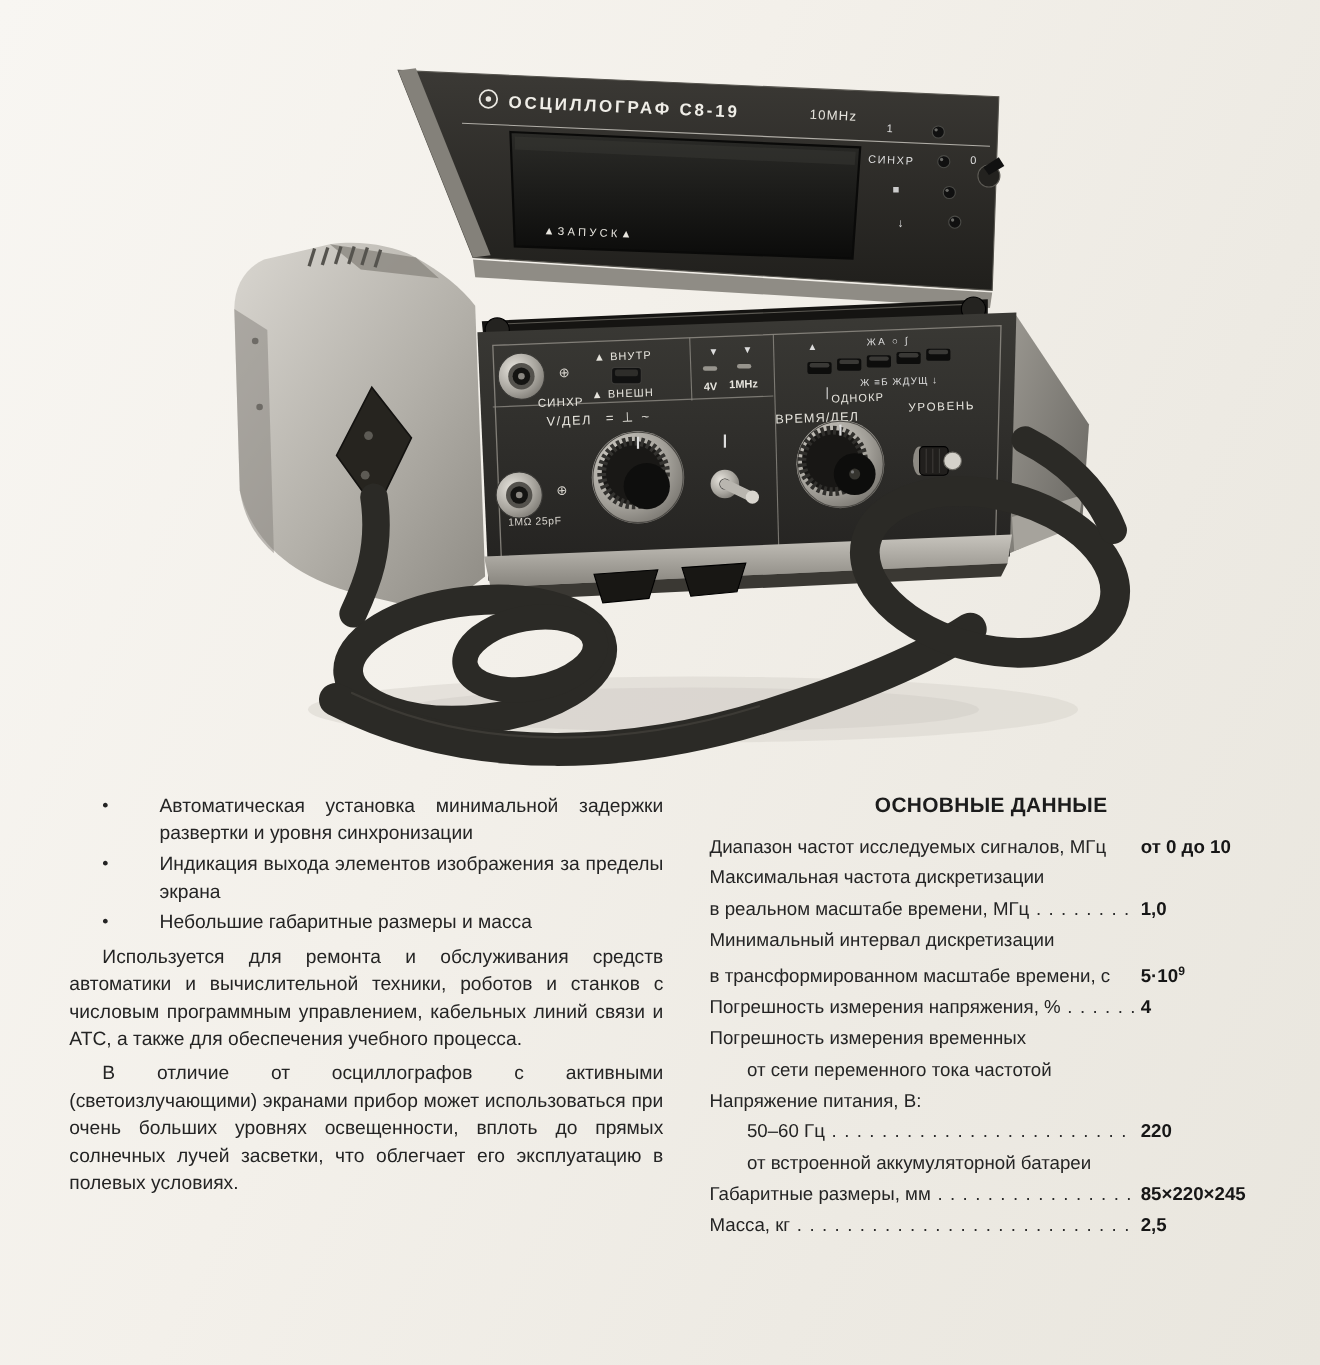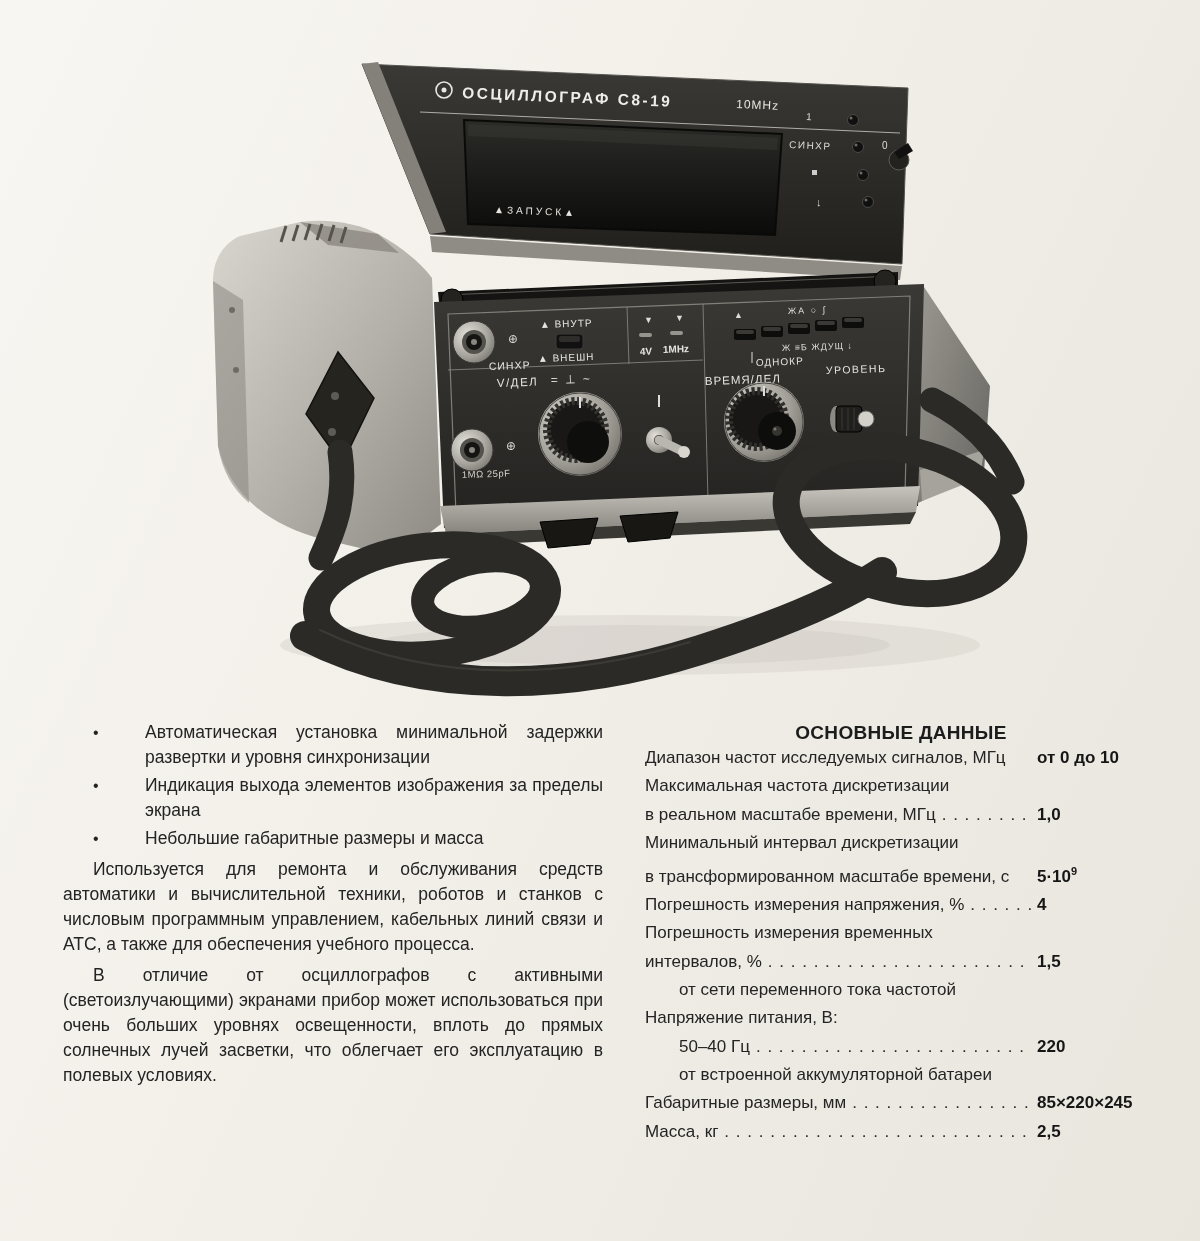--- a/index.html
+++ b/index.html
@@ -11,21 +11,21 @@
   
   .features{position:absolute;left:63px;top:720px;width:540px;
             font-size:17.5px;line-height:25px;text-align:justify;}
   .bullet{display:flex;margin:0 0 3px 30px;}
   .bullet .dot{width:22px;flex:none;font-size:16px;}
   .bullet .btext{flex:1;text-align:justify;margin-left:30px;}
   .para{margin:6px 0 0 0;text-indent:30px;}
   
   .specs{position:absolute;left:645px;top:722px;width:512px;font-size:17px;}
   .specs-title{font-weight:bold;font-size:19px;text-align:center;
-               letter-spacing:.3px;color:#1c1c1c;}
+               letter-spacing:.3px;margin-bottom:12px;color:#1c1c1c;}
   .spec-row{display:flex;align-items:baseline;line-height:28.3px;}
   .spec-label{flex:none;white-space:nowrap;}
   .spec-row.indent .spec-label{padding-left:34px;}
   .spec-leader{flex:1;overflow:hidden;white-space:nowrap;margin:0 6px;color:#2a2a2a;}
   .spec-leader.dots::after{content:". . . . . . . . . . . . . . . . . . . . . . . . . . . . . . . . . . . . . . . . . . . .";letter-spacing:1px;}
   .spec-value{flex:none;width:120px;font-weight:bold;color:#161616;white-space:nowrap;}
   .spec-value sup{font-size:11px;}
   svg text{font-family:"Liberation Sans",sans-serif;}
 </style>
 </head>
@@ -316,37 +316,32 @@
         <div class="spec-row">
           <span class="spec-label">Погрешность измерения напряжения, %</span>
           <span class="spec-leader dots"></span>
           <span class="spec-value">4</span>
         </div>
         <div class="spec-row">
           <span class="spec-label">Погрешность измерения временных</span>
           <span class="spec-leader"></span>
           <span class="spec-value"></span>
         </div>
-        <div class="spec-row">
-          <span class="spec-label">интервалов, %</span>
-          <span class="spec-leader dots"></span>
-          <span class="spec-value">1,5</span>
-        </div>
         <div class="spec-row indent">
           <span class="spec-label">от сети переменного тока частотой</span>
           <span class="spec-leader"></span>
           <span class="spec-value"></span>
         </div>
         <div class="spec-row">
           <span class="spec-label">Напряжение питания, В:</span>
           <span class="spec-leader"></span>
           <span class="spec-value"></span>
         </div>
         <div class="spec-row indent">
-          <span class="spec-label">50–40 Гц</span>
+          <span class="spec-label">50–60 Гц</span>
           <span class="spec-leader dots"></span>
           <span class="spec-value">220</span>
         </div>
         <div class="spec-row indent">
           <span class="spec-label">от встроенной аккумуляторной батареи</span>
           <span class="spec-leader"></span>
           <span class="spec-value"></span>
         </div>
         <div class="spec-row">
           <span class="spec-label">Габаритные размеры, мм</span>

